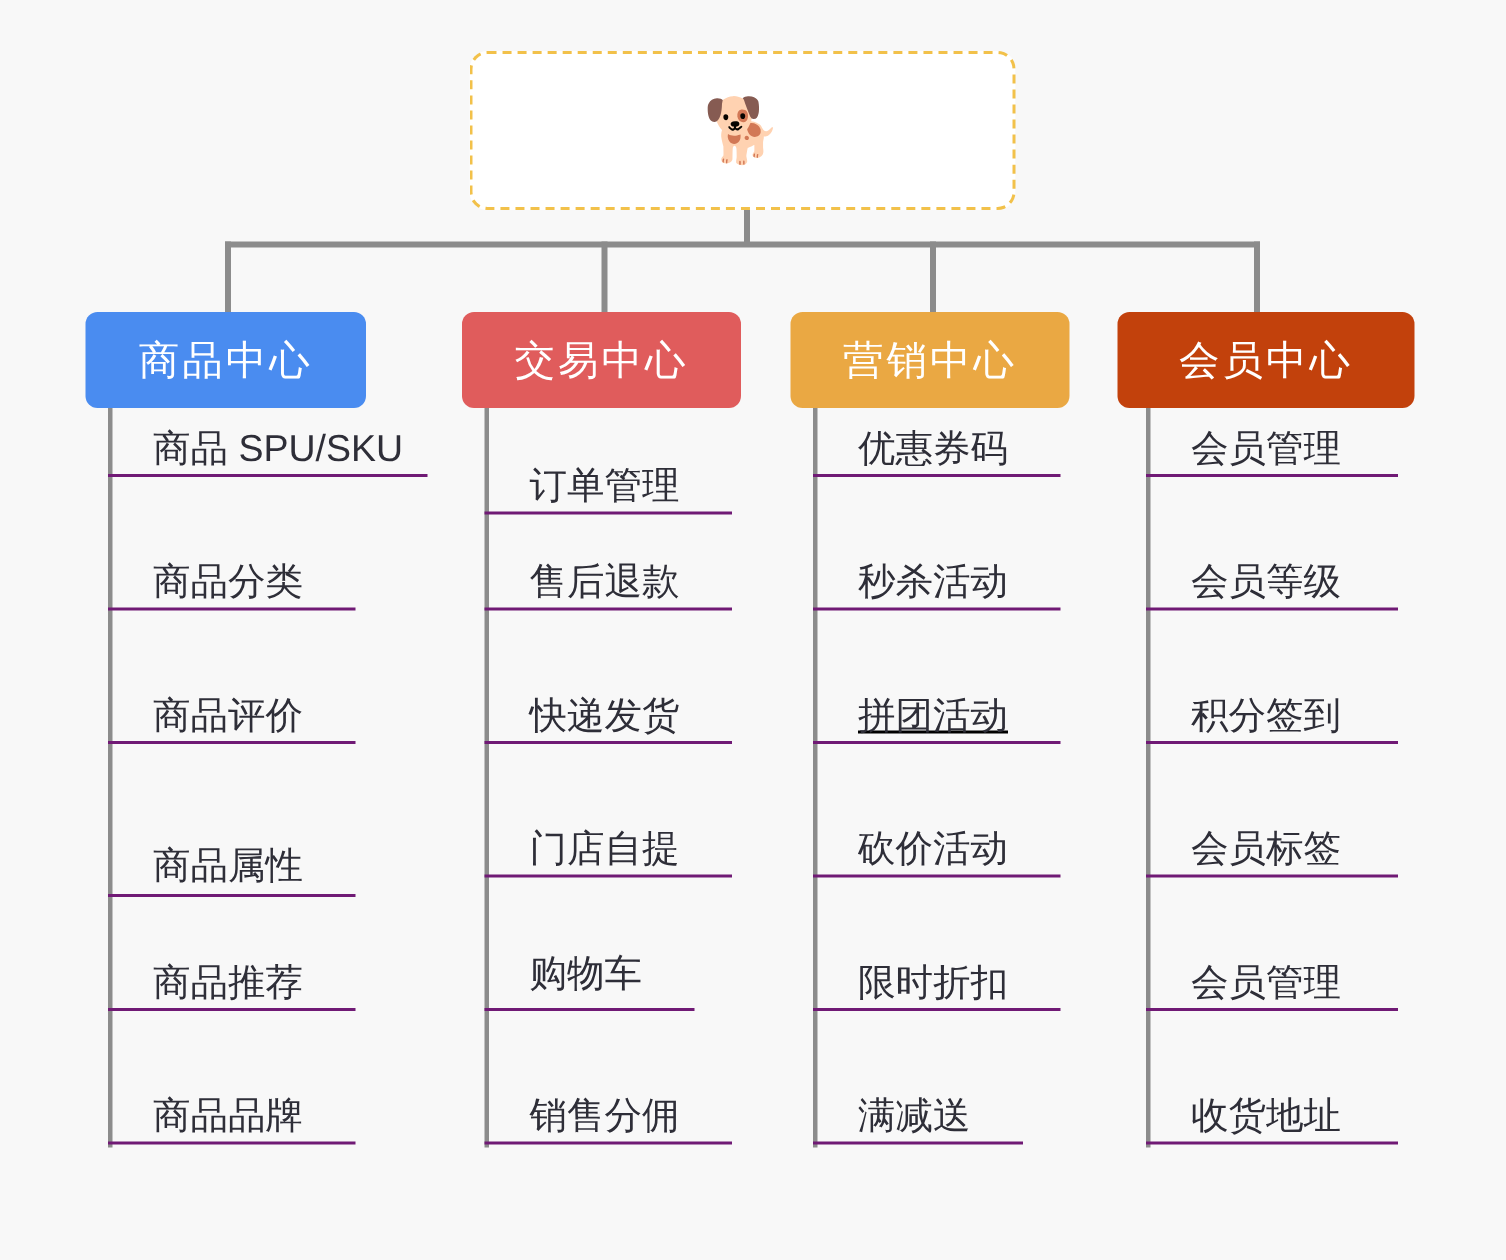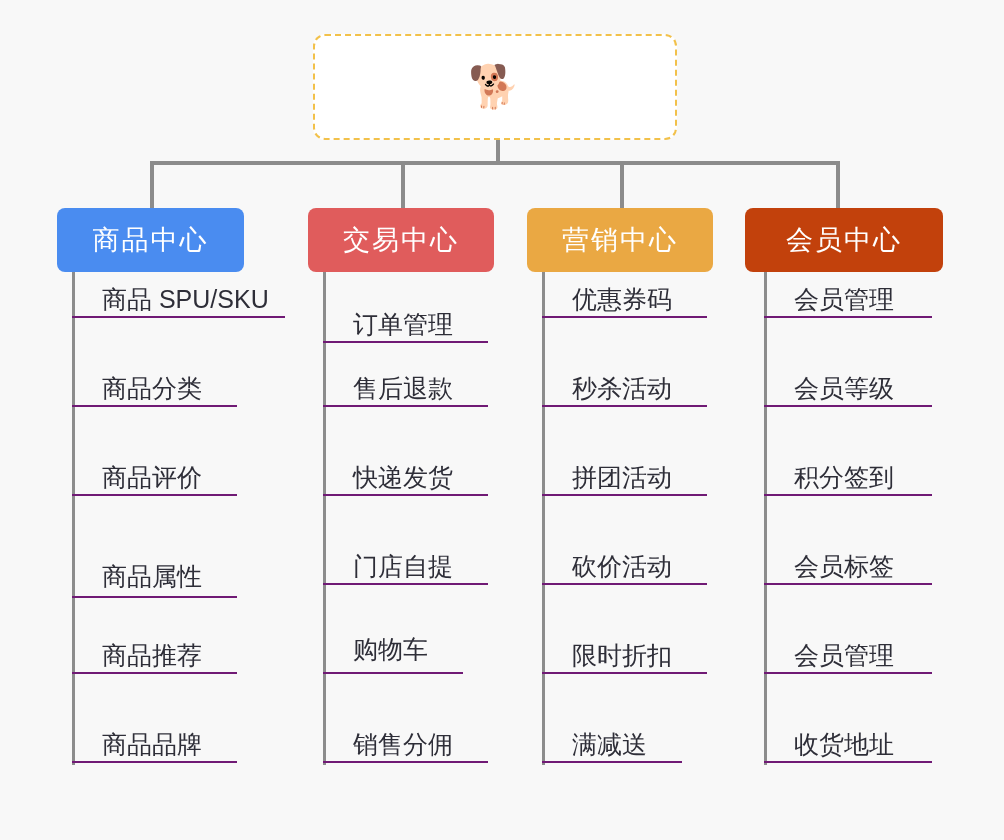--- a/index.html
+++ b/index.html
@@ -171,21 +171,21 @@
         <div class="cat-box" style="width: 186px; background: rgb(234, 168, 67);">
           <span class="cat-label">营销中心</span>
         </div>
         <div class="trunk" style="left: 15px; height: 493px;"></div>
         <div class="leaf" style="left: 15px; width: 165px; top: 64px;">
           <span class="leaf-label">优惠券码</span>
         </div>
         <div class="leaf" style="left: 15px; width: 165px; top: 153px;">
           <span class="leaf-label">秒杀活动</span>
         </div>
-        <div class="leaf" style="left: 15px; width: 165px; top: 242px;">
+        <div class="leaf" style="left: 15px; width: 165px; top: 242px; text-decoration: underline;">
           <span class="leaf-label">拼团活动</span>
         </div>
         <div class="leaf" style="left: 15px; width: 165px; top: 331px;">
           <span class="leaf-label">砍价活动</span>
         </div>
         <div class="leaf" style="left: 15px; width: 165px; top: 420px;">
           <span class="leaf-label">限时折扣</span>
         </div>
         <div class="leaf" style="left: 15px; width: 140px; top: 509px;">
           <span class="leaf-label">满减送</span>

